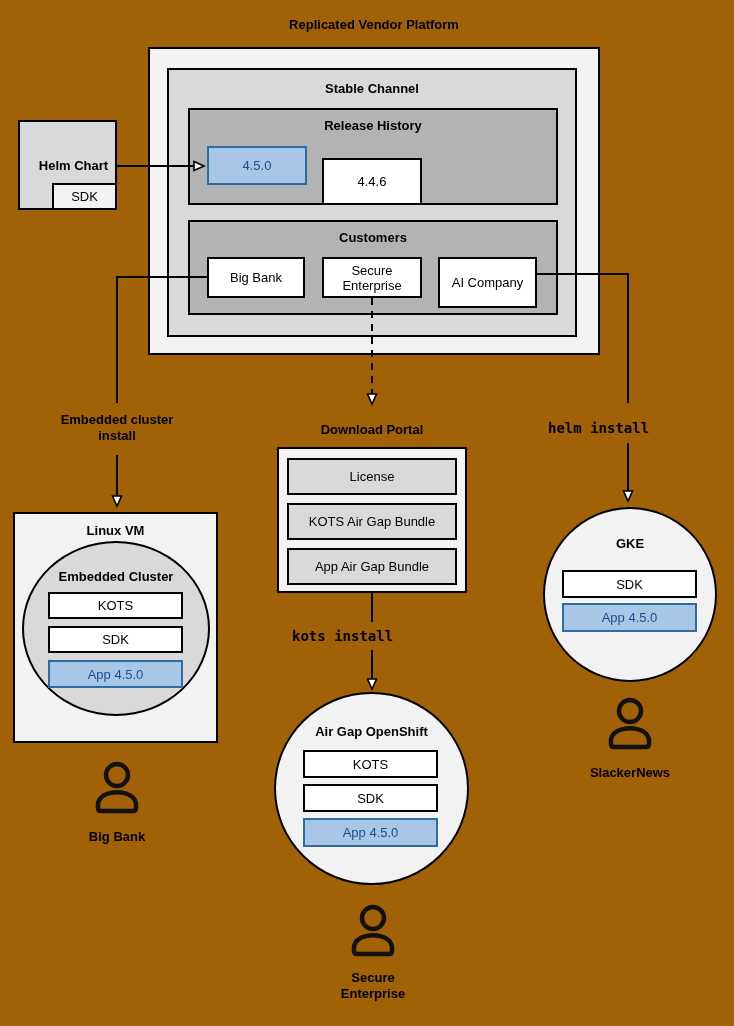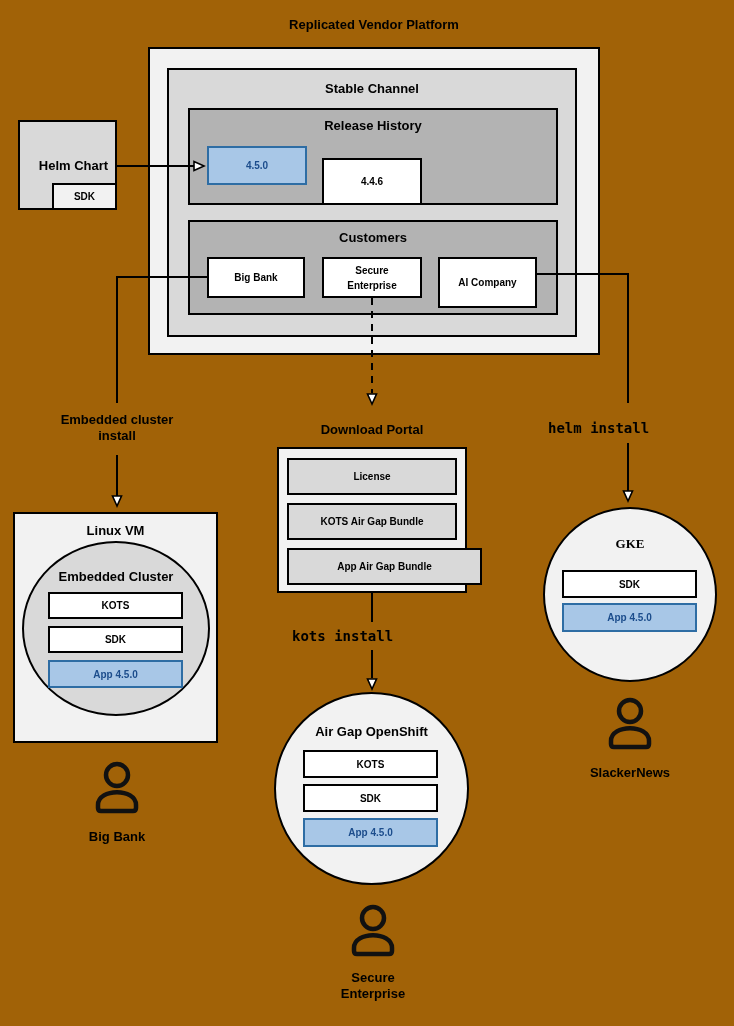--- a/index.html
+++ b/index.html
@@ -17,21 +17,21 @@
     background:var(--blue-fill,#a8c7e7);
     border:2px solid var(--blue-border,#2e6da4);
     color:var(--blue-text,#1c4d8c);
   }
   .lbl{
     position:absolute;box-sizing:border-box;font-weight:bold;font-size:13px;
     text-align:center;line-height:16px;
   }
   .cell{
     display:flex;align-items:center;justify-content:center;
-    font-weight:bold;font-size:10px;text-align:center;line-height:15px;
+    font-weight:normal;font-size:13px;text-align:center;line-height:15px;
   }
   .mono{
     font-family:"DejaVu Sans Mono","Liberation Mono",monospace;
     font-weight:bold;font-size:14px;
   }
   .circle{position:absolute;box-sizing:border-box;border:2px solid #000;border-radius:50%;}
   svg.lines{position:absolute;left:0;top:0;z-index:30;pointer-events:none;}
   .person{position:absolute;z-index:5;}
 </style>
 </head>
@@ -63,21 +63,21 @@
 
   <div class="lbl" style="left:37px;top:412px;width:160px;">
     <div>Embedded cluster</div>
     <div>install</div>
   </div>
 
   <div class="lbl" style="left:292px;top:422px;width:160px;">Download Portal</div>
   <div class="box fill-outer" style="left:277px;top:447px;width:190px;height:146px;"></div>
   <div class="box fill-mid cell" style="left:287px;top:503px;width:170px;height:37px;">KOTS Air Gap Bundle</div>
   <div class="box fill-mid cell" style="left:287px;top:458px;width:170px;height:37px;">License</div>
-  <div class="box fill-mid cell" style="left:287px;top:548px;width:195px;height:37px;">App Air Gap Bundle</div>
+  <div class="box fill-mid cell" style="left:287px;top:548px;width:170px;height:37px;">App Air Gap Bundle</div>
 
   <div class="mono abs" style="left:292px;top:628px;width:160px;">kots install</div>
   <div class="mono abs" style="left:548px;top:420px;width:160px;">helm install</div>
 
   <div class="box fill-outer" style="left:13px;top:512px;width:205px;height:231px;"></div>
   <div class="lbl" style="left:13px;top:523px;width:205px;">Linux VM</div>
   <div class="circle fill-mid" style="left:22px;top:541px;width:188px;height:175px;"></div>
   <div class="lbl" style="left:22px;top:569px;width:188px;">Embedded Cluster</div>
   <div class="box fill-white cell" style="left:48px;top:592px;width:135px;height:27px;">KOTS</div>
   <div class="box fill-white cell" style="left:48px;top:626px;width:135px;height:27px;">SDK</div>
@@ -95,21 +95,21 @@
   <div class="box fill-white cell" style="left:303px;top:784px;width:135px;height:28px;">SDK</div>
   <div class="box blue cell" style="left:303px;top:818px;width:135px;height:29px;">App 4.5.0</div>
 
   <svg class="person" style="left:347px;top:903px;" width="52" height="56" viewBox="0 0 52 56">
     <circle cx="26" cy="15" r="11" fill="none" stroke="#111" stroke-width="4.5"></circle>
     <path d="M7 48 v-3 c0 -17 38 -17 38 0 v3 q0 3 -3 3 h-32 q-3 0 -3 -3 z" fill="none" stroke="#111" stroke-width="4.5" stroke-linejoin="round"></path>
   </svg>
   <div class="lbl" style="left:323px;top:970px;width:100px;">Secure Enterprise</div>
 
   <div class="circle fill-outer" style="left:543px;top:507px;width:174px;height:175px;"></div>
-  <div class="lbl" style="left:543px;top:536px;width:174px;font-family:Liberation Serif, serif;">GKE</div>
+  <div class="lbl" style="left:543px;top:536px;width:174px;">GKE</div>
   <div class="box fill-white cell" style="left:562px;top:570px;width:135px;height:28px;">SDK</div>
   <div class="box blue cell" style="left:562px;top:603px;width:135px;height:29px;">App 4.5.0</div>
 
   <svg class="person" style="left:604px;top:696px;" width="52" height="56" viewBox="0 0 52 56">
     <circle cx="26" cy="15" r="11" fill="none" stroke="#111" stroke-width="4.5"></circle>
     <path d="M7 48 v-3 c0 -17 38 -17 38 0 v3 q0 3 -3 3 h-32 q-3 0 -3 -3 z" fill="none" stroke="#111" stroke-width="4.5" stroke-linejoin="round"></path>
   </svg>
   <div class="lbl" style="left:555px;top:765px;width:150px;">SlackerNews</div>
 
   <svg class="lines" width="734" height="1026" viewBox="0 0 734 1026">

